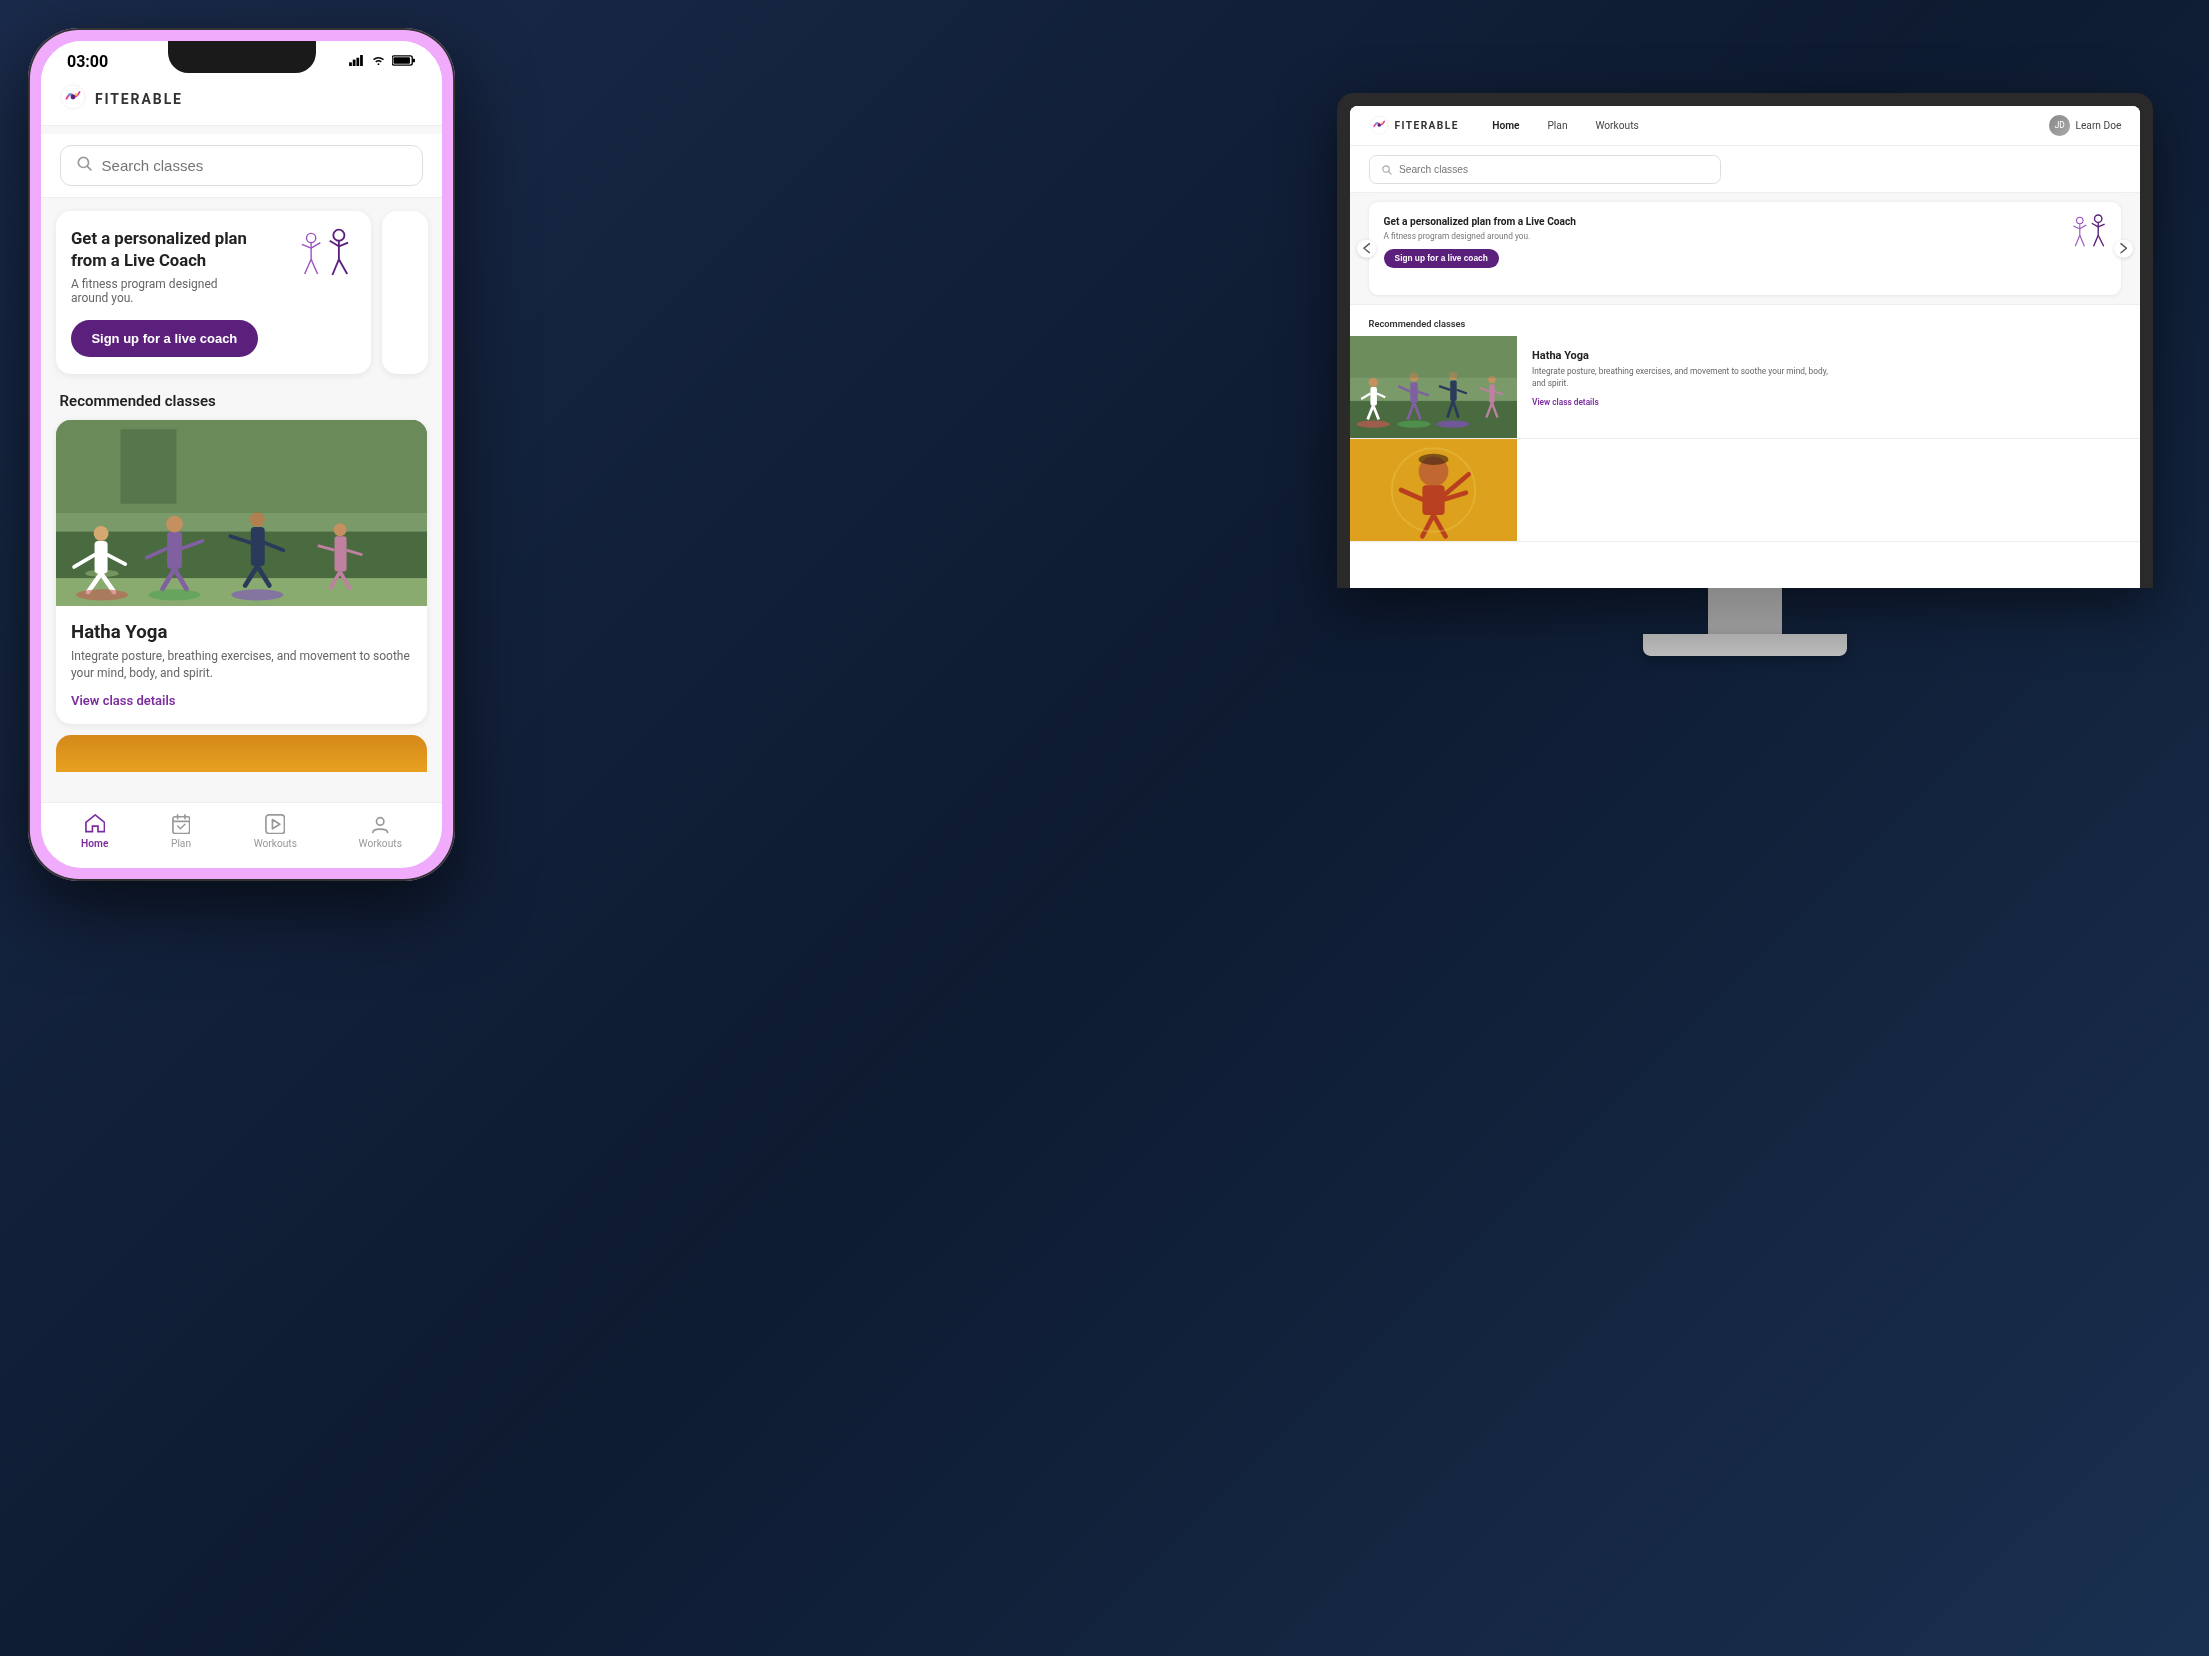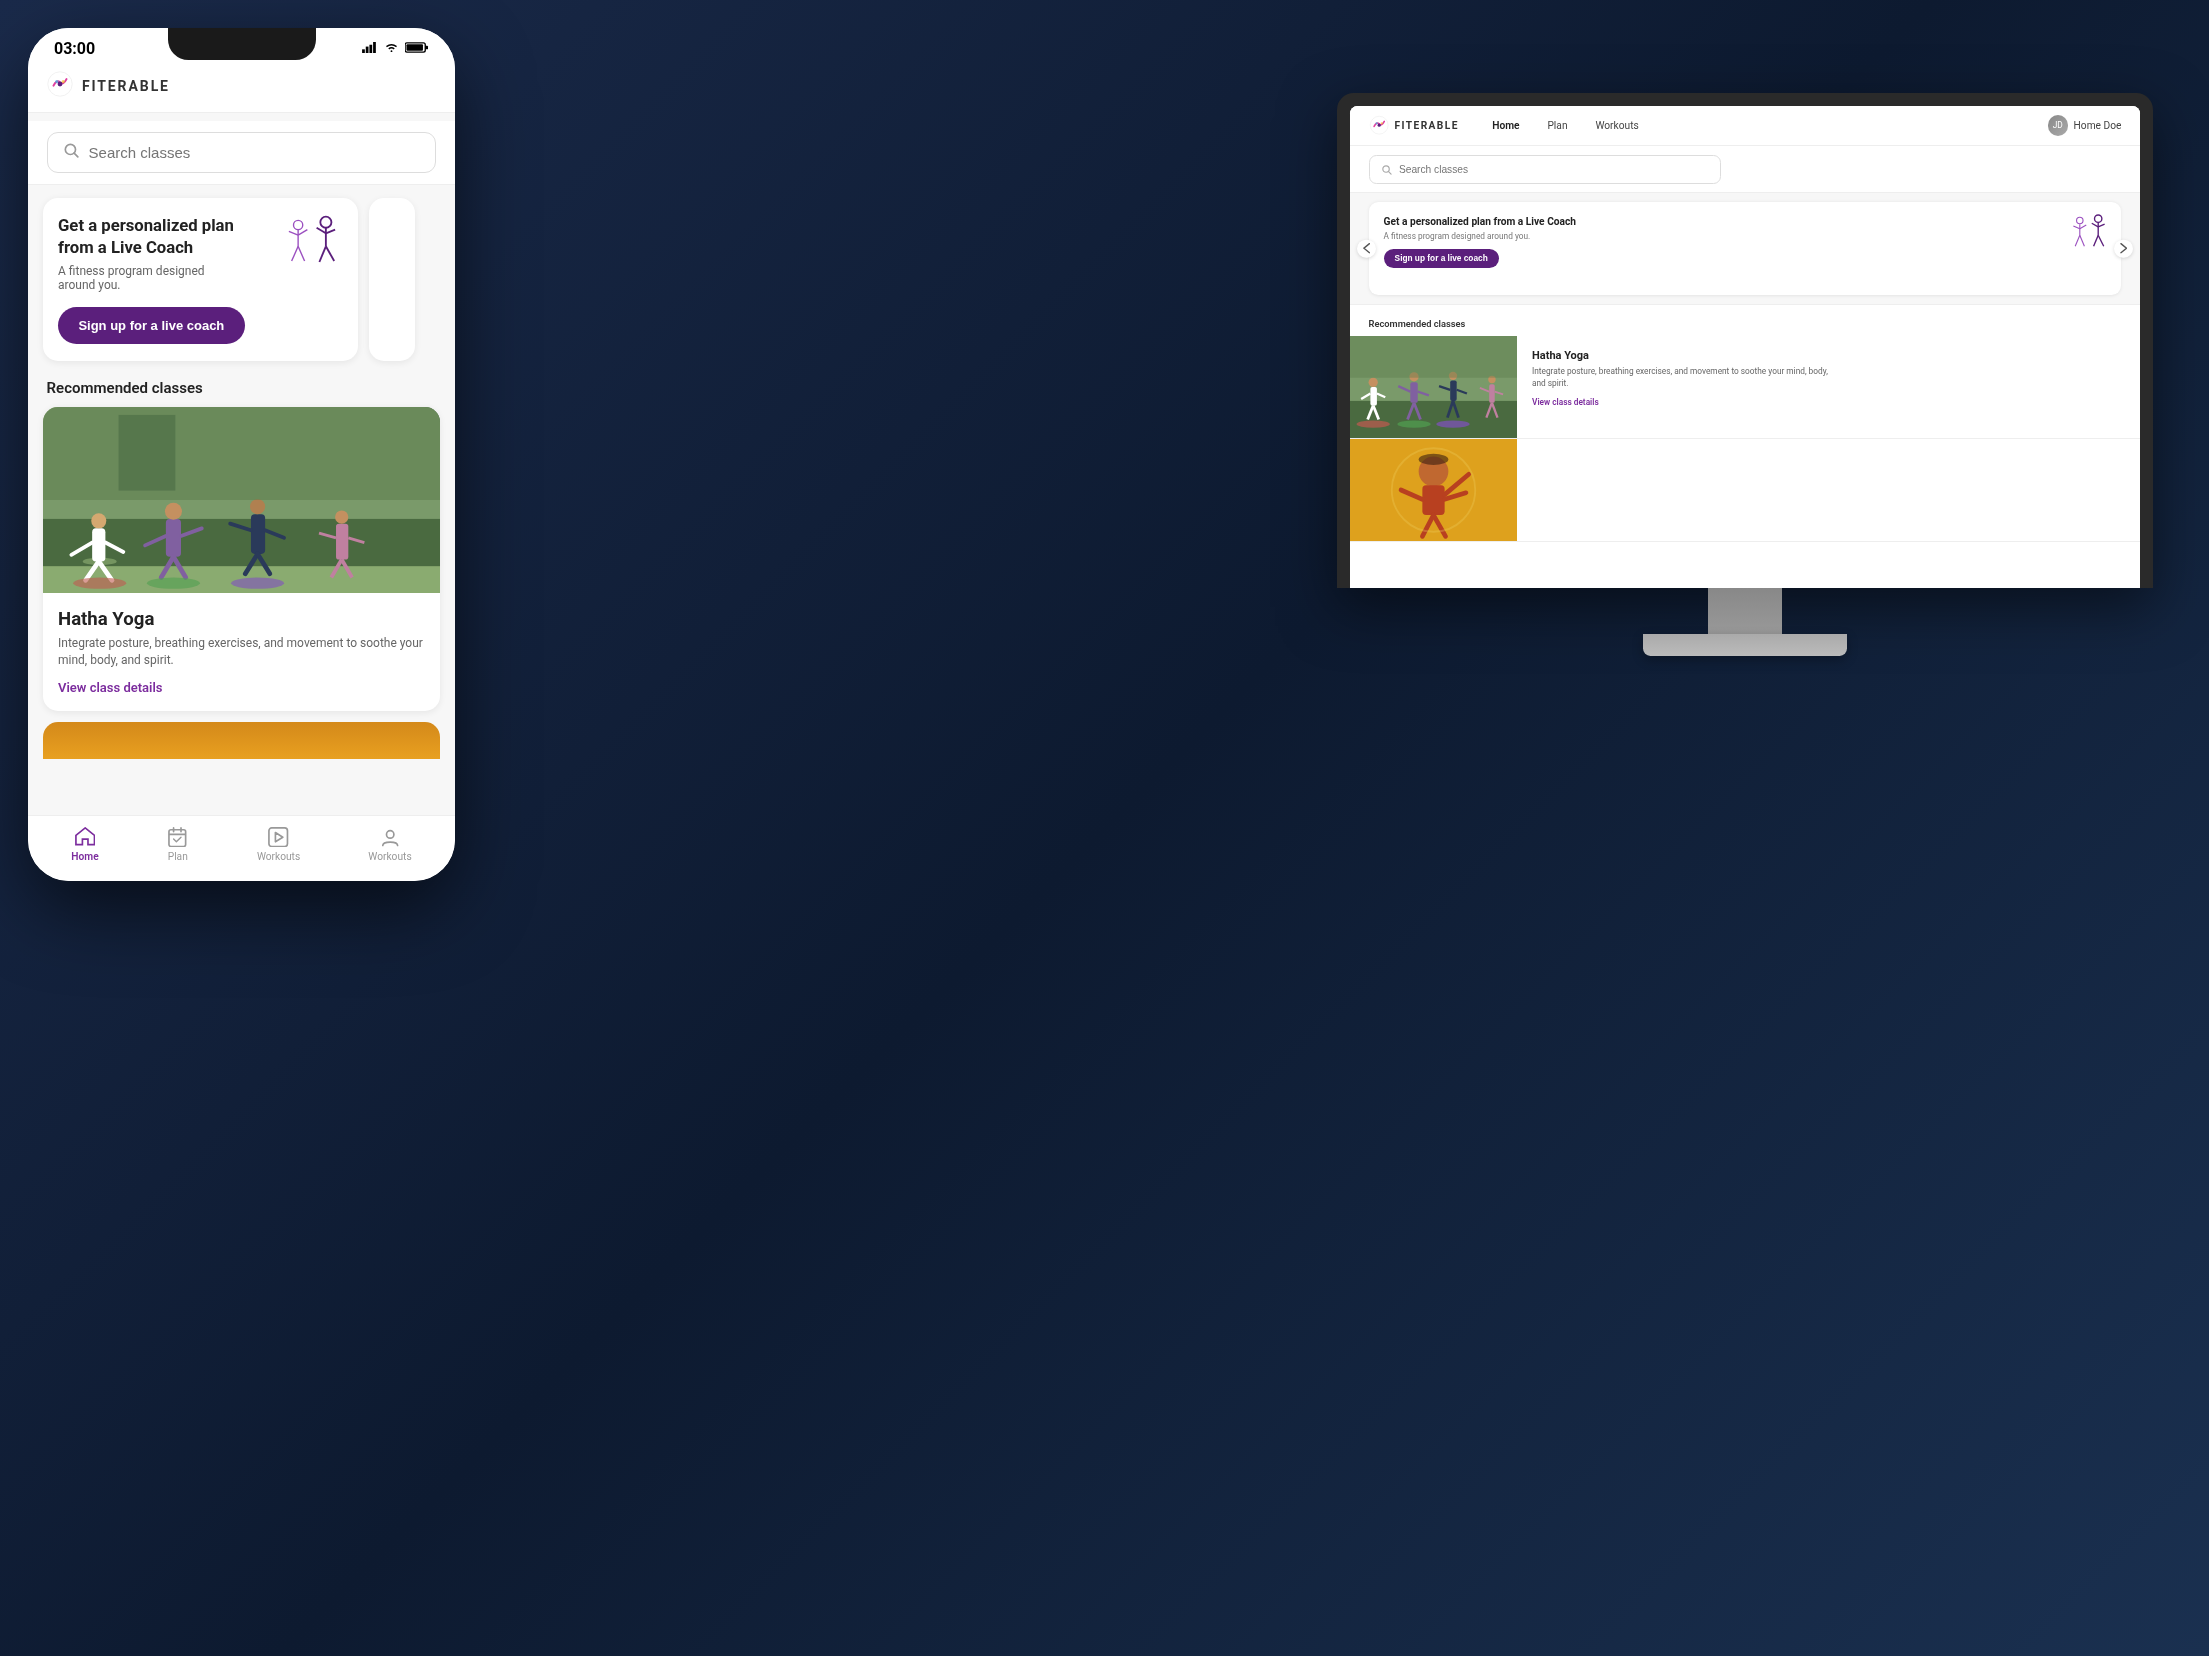--- a/index.html
+++ b/index.html
@@ -17,22 +17,23 @@
       position: absolute;
       left: 28px;
       top: 28px;
       width: 427px;
       height: 853px;
       z-index: 10;
     }
     .phone-frame {
       width: 100%;
       height: 100%;
-      background: #bef264;
+      background: #f0abfc;
       border-radius: 51px;
+      padding: 13px;
       box-shadow: 0 28px 74px rgba(0,0,0,0.6), inset 0 0 0 1.9px #333;
       position: relative;
     }
     .phone-screen {
       width: 100%;
       height: 100%;
       background: #f7f7f7;
       border-radius: 41px;
       overflow: hidden;
       position: relative;
@@ -708,21 +709,21 @@
         </div>
         <div class="desktop-nav-links">
           <span class="desktop-nav-link active">Home</span>
           <span class="desktop-nav-link">Plan</span>
           <span class="desktop-nav-link">Workouts</span>
         </div>
         <div class="desktop-user">
           <div class="user-avatar">
             <span>JD</span>
           </div>
-          <span>Home Doe</span>
+          <span>Learn Doe</span>
         </div>
       </div>
 
       <div class="desktop-search">
         <div class="desktop-search-box">
           <span>
             <svg width="11" height="11" viewBox="0 0 12 12" fill="none">
               <circle cx="5.5" cy="5.5" r="3.5" stroke="#aaa" stroke-width="1.3"></circle>
               <line x1="8" y1="8" x2="11" y2="11" stroke="#aaa" stroke-width="1.3" stroke-linecap="round"></line>
             </svg>

